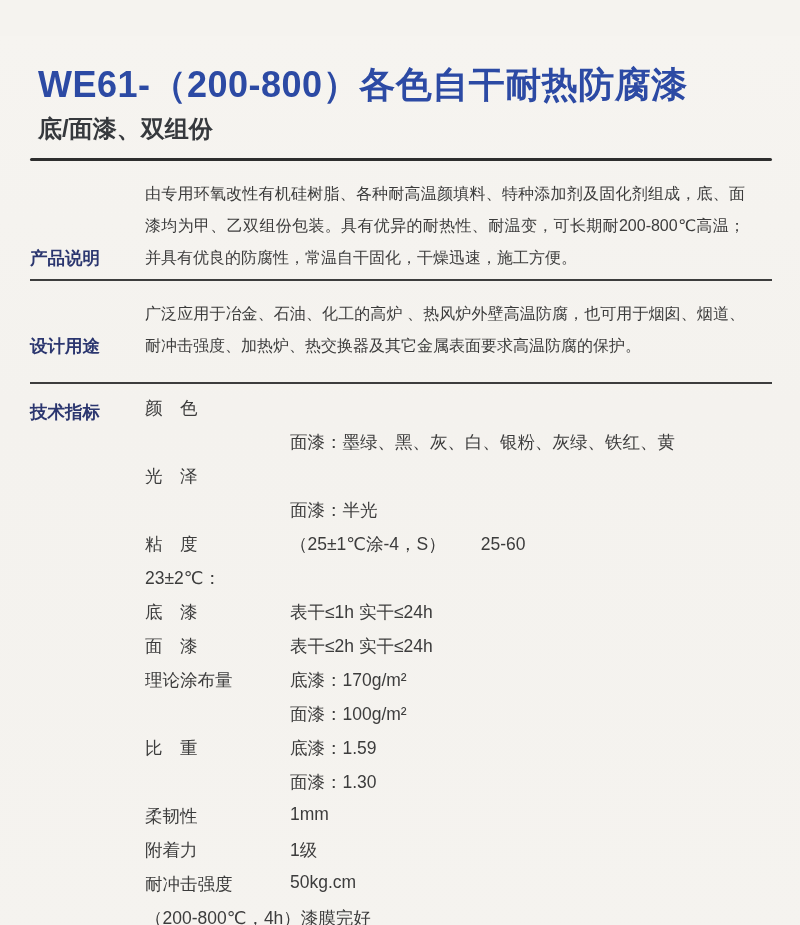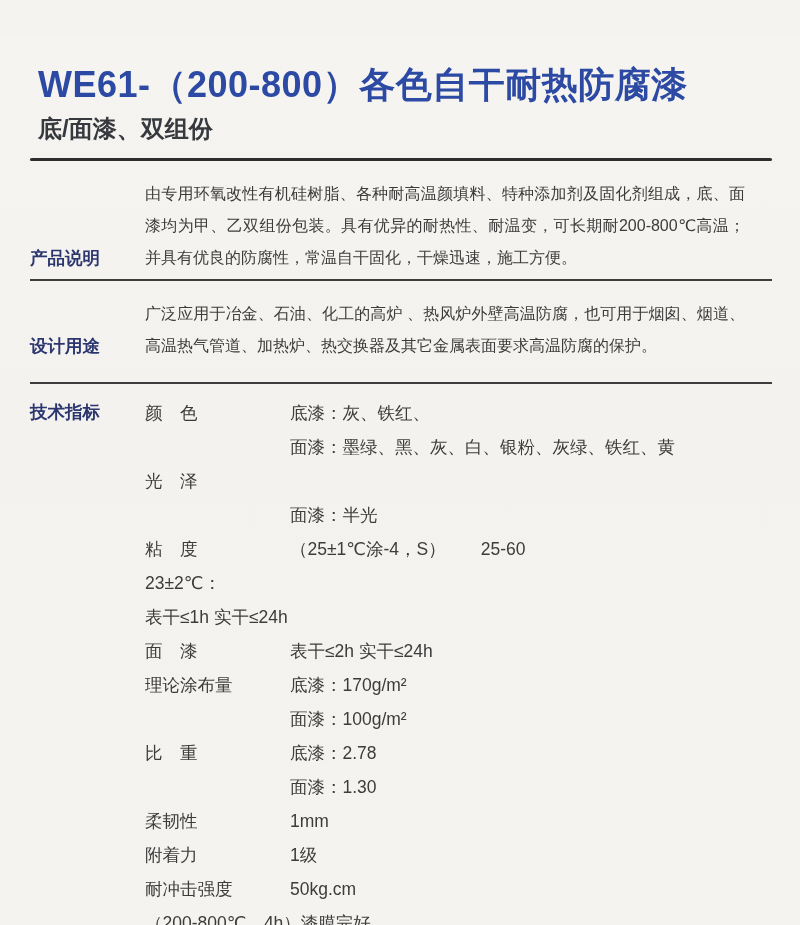--- a/index.html
+++ b/index.html
@@ -70,21 +70,21 @@
   .sec.s2 { padding-bottom: 20px; }
   
   .specs {
     display: flex;
     align-items: flex-start;
     padding-top: 12px;
   }
   .spec-table { flex: 1 1 auto; }
   .spec-row {
     display: flex;
-    align-items: center;
+    align-items: flex-start;
     height: 34px;
   }
   .spec-name {
     flex: 0 0 145px;
     font-size: 17.5px;
     color: #3c3c3c;
     white-space: nowrap;
   }
   .spec-value {
     flex: 1 1 auto;
@@ -107,69 +107,69 @@
 
   <div class="sec s1">
     <div class="sec-label">产品说明</div>
     <div class="sec-body">由专用环氧改性有机硅树脂、各种耐高温颜填料、特种添加剂及固化剂组成，底、面漆均为甲、乙双组份包装。具有优异的耐热性、耐温变，可长期耐200-800℃高温；并具有优良的防腐性，常温自干固化，干燥迅速，施工方便。</div>
   </div>
 
   <hr class="rule thin">
 
   <div class="sec s2">
     <div class="sec-label">设计用途</div>
-    <div class="sec-body">广泛应用于冶金、石油、化工的高炉 、热风炉外壁高温防腐，也可用于烟囱、烟道、高温热气管道、加热炉、热交换器及其它金属表面要求高温防腐的保护。</div>
+    <div class="sec-body">广泛应用于冶金、石油、化工的高炉 、热风炉外壁高温防腐，也可用于烟囱、烟道、耐冲击强度、加热炉、热交换器及其它金属表面要求高温防腐的保护。</div>
   </div>
 
   <hr class="rule thin">
 
   <div class="specs">
     <div class="sec-label">技术指标</div>
     <div class="spec-table">
 
       <div class="spec-row">
         <div class="spec-name">颜　色</div>
-        <div class="spec-value">底漆：灰、铁红、</div>
       </div>
       <div class="spec-row">
         <div class="spec-name"></div>
         <div class="spec-value">面漆：墨绿、黑、灰、白、银粉、灰绿、铁红、黄</div>
       </div>
       <div class="spec-row">
         <div class="spec-name">光　泽</div>
       </div>
       <div class="spec-row">
         <div class="spec-name"></div>
         <div class="spec-value">面漆：半光</div>
       </div>
       <div class="spec-row">
         <div class="spec-name">粘　度</div>
         <div class="spec-value">（25±1℃涂-4，S）　　25-60</div>
       </div>
       <div class="spec-row">
         <div class="spec-value">23±2℃：</div>
       </div>
       <div class="spec-row">
+        <div class="spec-name">底　漆</div>
         <div class="spec-value">表干≤1h 实干≤24h</div>
       </div>
       <div class="spec-row">
         <div class="spec-name">面　漆</div>
         <div class="spec-value">表干≤2h 实干≤24h</div>
       </div>
       <div class="spec-row">
         <div class="spec-name">理论涂布量</div>
         <div class="spec-value">底漆：170g/m²</div>
       </div>
       <div class="spec-row">
         <div class="spec-name"></div>
         <div class="spec-value">面漆：100g/m²</div>
       </div>
       <div class="spec-row">
         <div class="spec-name">比　重</div>
-        <div class="spec-value">底漆：2.78</div>
+        <div class="spec-value">底漆：1.59</div>
       </div>
       <div class="spec-row">
         <div class="spec-name"></div>
         <div class="spec-value">面漆：1.30</div>
       </div>
       <div class="spec-row">
         <div class="spec-name">柔韧性</div>
         <div class="spec-value">1mm</div>
       </div>
       <div class="spec-row">

